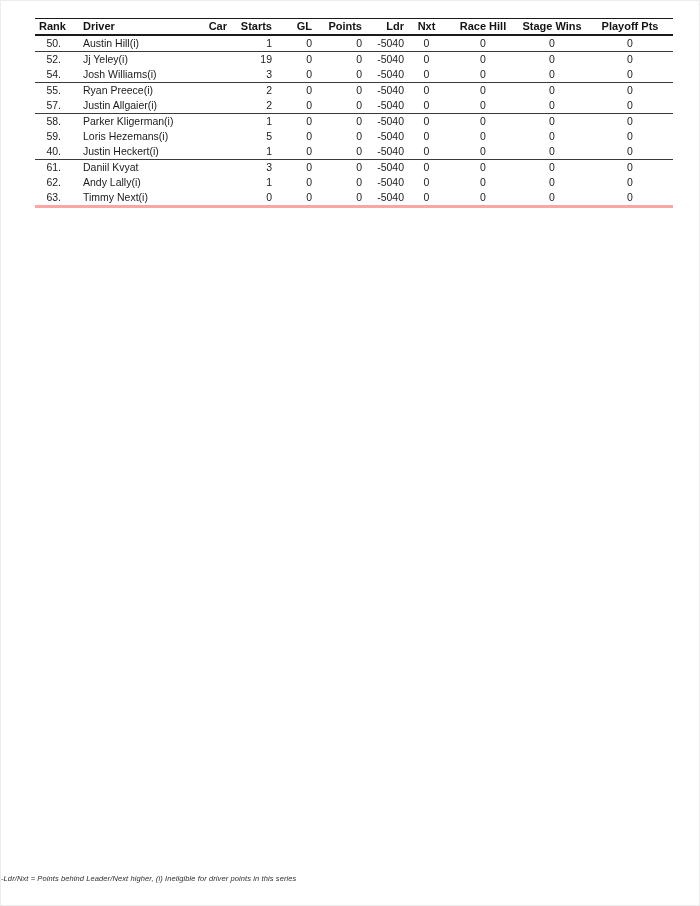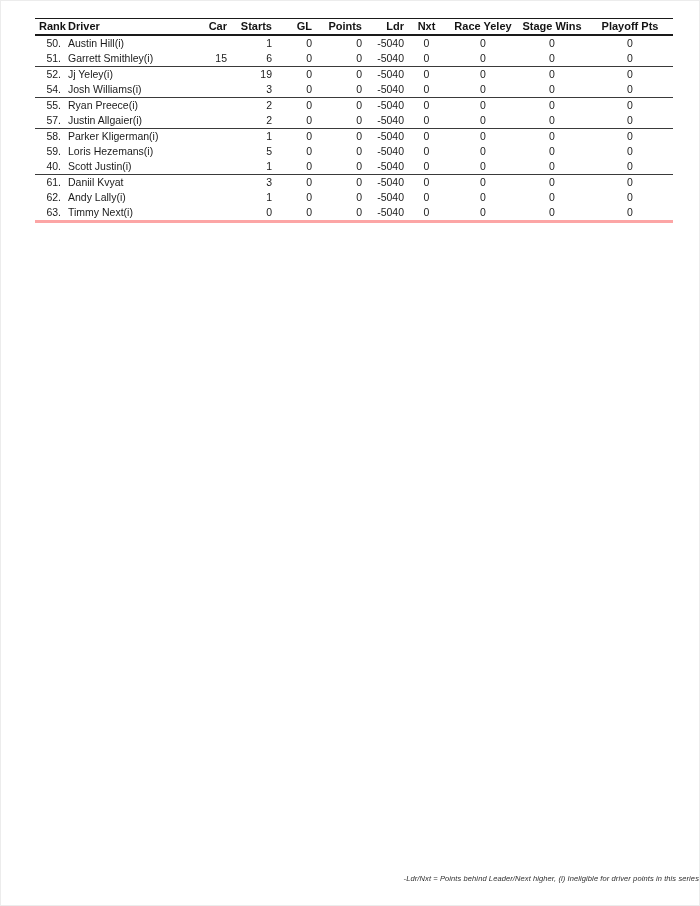--- a/index.html
+++ b/index.html
@@ -51,40 +51,40 @@
   td {
     height: 15px;
     line-height: 15px;
     padding: 0;
     white-space: nowrap;
     overflow: visible;
   }
   
   th.col-rank   { text-align: left; padding-left: 4px; }
   td.col-rank   { text-align: right; }
-  th.col-driver, td.col-driver { text-align: left; padding-left: 7px; }
+  th.col-driver, td.col-driver { text-align: left; padding-left: 22px; }
   th.col-car, td.col-car,
   th.col-starts, td.col-starts,
   th.col-gl, td.col-gl,
   th.col-points, td.col-points,
   th.col-ldr, td.col-ldr { text-align: right; }
   th.col-nxt, td.col-nxt,
   th.col-race_wins, td.col-race_wins,
   th.col-stage_wins, td.col-stage_wins,
   th.col-playoff_pts, td.col-playoff_pts { text-align: center; }
 
   tbody.row-group { border-bottom: 1.4px solid #3a3a3a; }
   tbody.row-group:last-of-type { border-bottom: 3px solid #fca5a5; }
 
   .footnote {
     position: absolute;
     top: 873px;
     left: 0;
     width: 100%;
-    text-align: right;
+    text-align: left;
     font-size: 7.5px;
     font-style: italic;
     color: #2e2e2e;
     letter-spacing: 0.1px;
   }
 </style>
 </head>
 <body>
 
 <div class="page">
@@ -105,52 +105,39 @@
     <thead>
       <tr id="header-row">
           <th class="col-rank">Rank</th>
           <th class="col-driver">Driver</th>
           <th class="col-car">Car</th>
           <th class="col-starts">Starts</th>
           <th class="col-gl">GL</th>
           <th class="col-points">Points</th>
           <th class="col-ldr">Ldr</th>
           <th class="col-nxt">Nxt</th>
-          <th class="col-race_wins">Race Yeley</th>
+          <th class="col-race_wins">Race Hill</th>
           <th class="col-stage_wins">Stage Wins</th>
           <th class="col-playoff_pts">Playoff Pts</th>
         </tr>
     </thead>
   <tbody class="row-group">
         <tr>
           <td class="col-rank">50.</td>
           <td class="col-driver">Austin Hill(i)</td>
           <td class="col-car"></td>
           <td class="col-starts">1</td>
           <td class="col-gl">0</td>
           <td class="col-points">0</td>
           <td class="col-ldr">-5040</td>
           <td class="col-nxt">0</td>
           <td class="col-race_wins">0</td>
           <td class="col-stage_wins">0</td>
           <td class="col-playoff_pts">0</td>
         </tr>
-        <tr>
-          <td class="col-rank">51.</td>
-          <td class="col-driver">Garrett Smithley(i)</td>
-          <td class="col-car">15</td>
-          <td class="col-starts">6</td>
-          <td class="col-gl">0</td>
-          <td class="col-points">0</td>
-          <td class="col-ldr">-5040</td>
-          <td class="col-nxt">0</td>
-          <td class="col-race_wins">0</td>
-          <td class="col-stage_wins">0</td>
-          <td class="col-playoff_pts">0</td>
-        </tr>
       </tbody>
       <tbody class="row-group">
         <tr>
           <td class="col-rank">52.</td>
           <td class="col-driver">Jj Yeley(i)</td>
           <td class="col-car"></td>
           <td class="col-starts">19</td>
           <td class="col-gl">0</td>
           <td class="col-points">0</td>
           <td class="col-ldr">-5040</td>
@@ -223,21 +210,21 @@
           <td class="col-gl">0</td>
           <td class="col-points">0</td>
           <td class="col-ldr">-5040</td>
           <td class="col-nxt">0</td>
           <td class="col-race_wins">0</td>
           <td class="col-stage_wins">0</td>
           <td class="col-playoff_pts">0</td>
         </tr>
         <tr>
           <td class="col-rank">40.</td>
-          <td class="col-driver">Scott Justin(i)</td>
+          <td class="col-driver">Justin Heckert(i)</td>
           <td class="col-car"></td>
           <td class="col-starts">1</td>
           <td class="col-gl">0</td>
           <td class="col-points">0</td>
           <td class="col-ldr">-5040</td>
           <td class="col-nxt">0</td>
           <td class="col-race_wins">0</td>
           <td class="col-stage_wins">0</td>
           <td class="col-playoff_pts">0</td>
         </tr>

